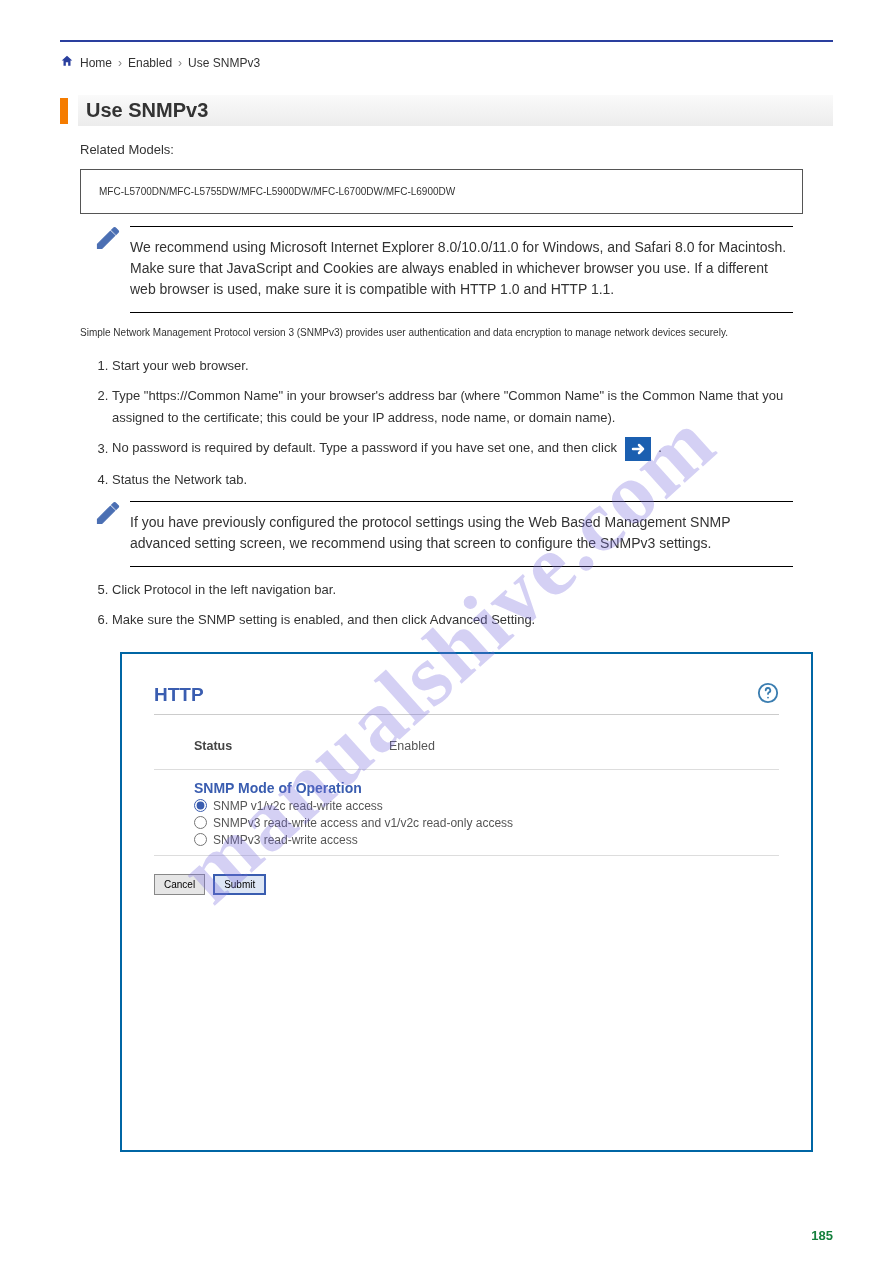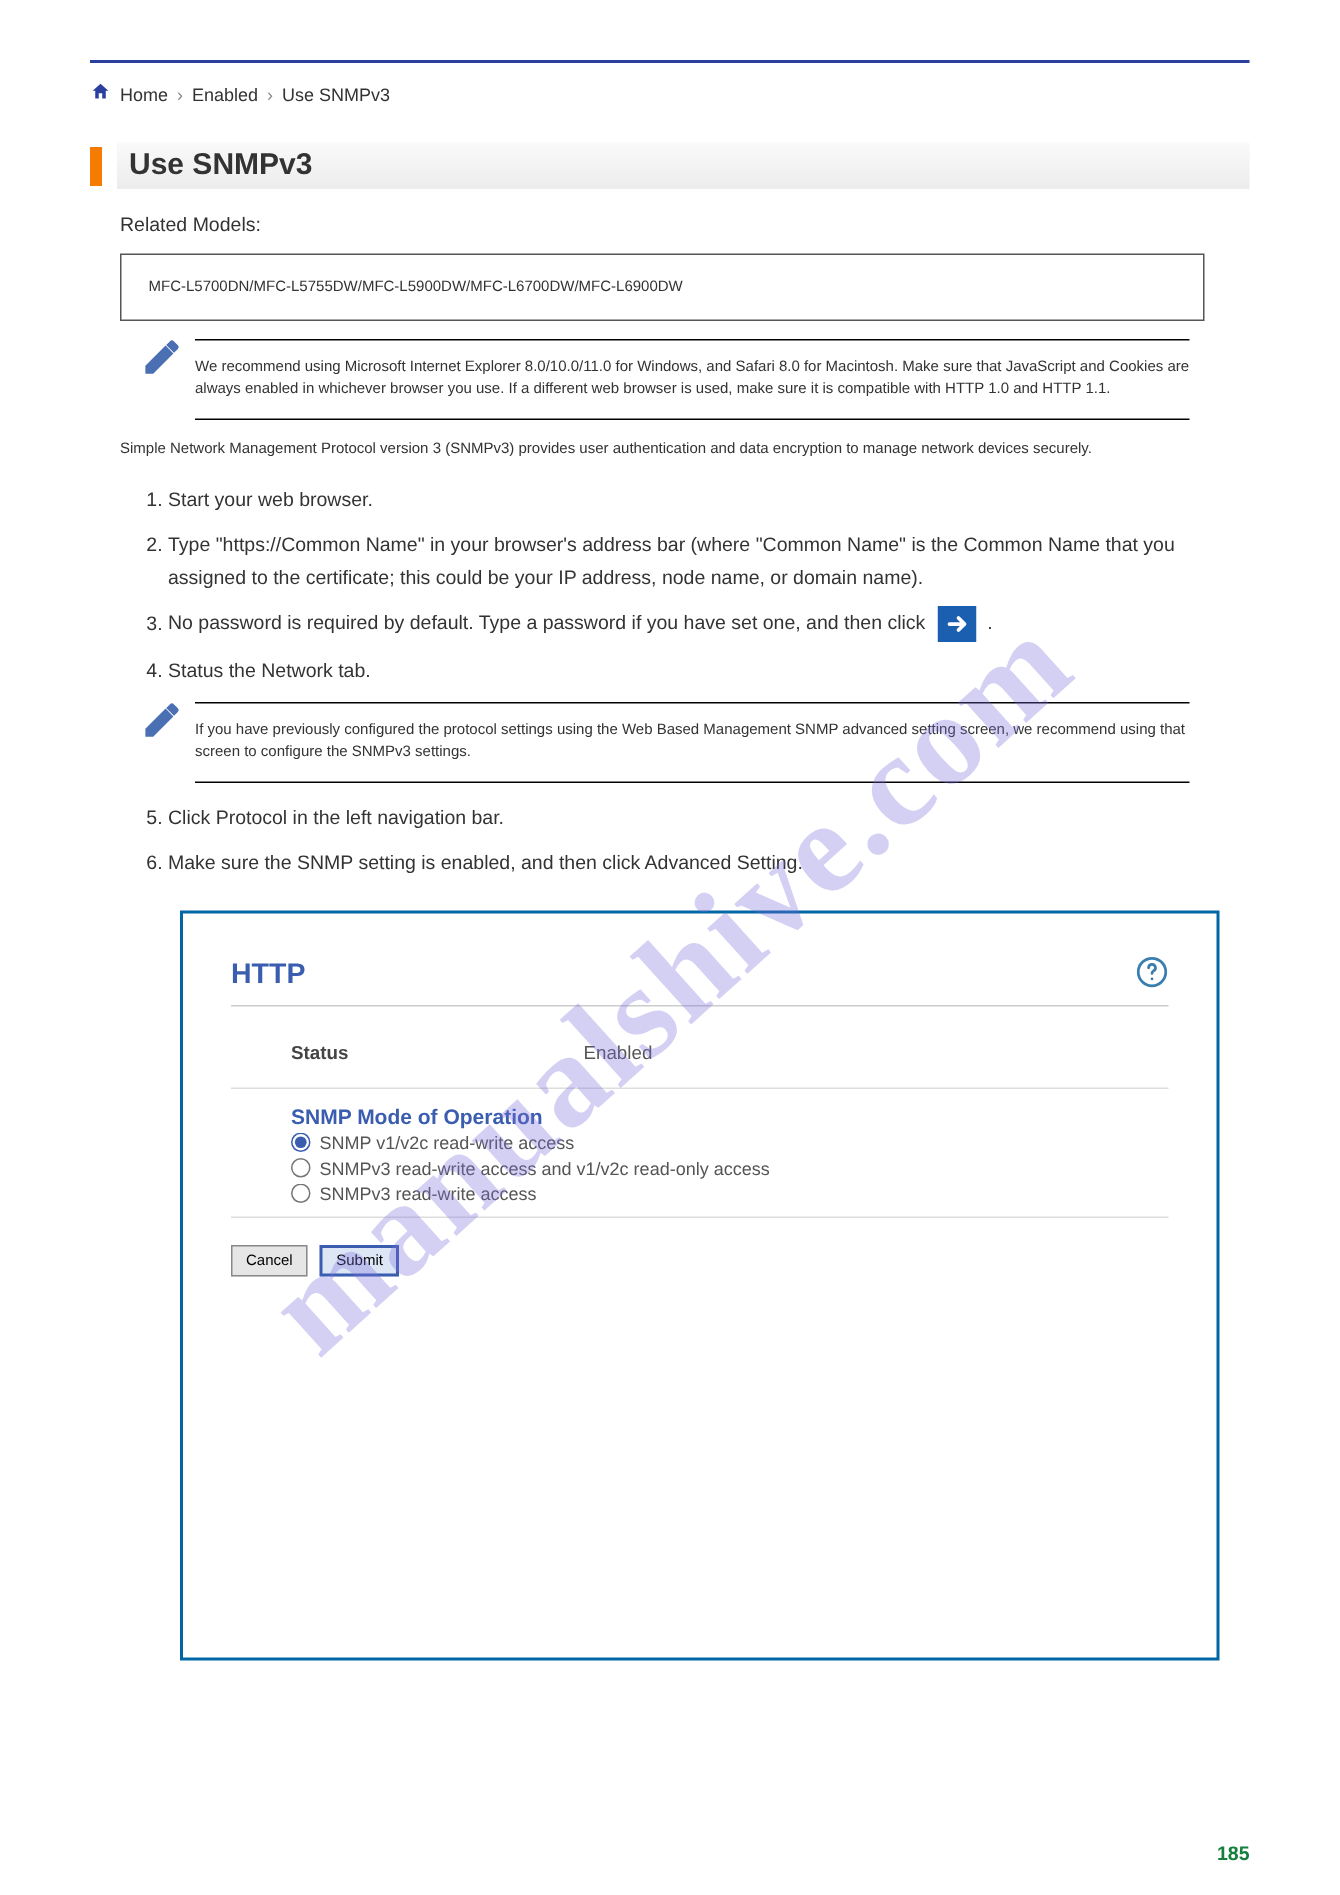--- a/index.html
+++ b/index.html
@@ -7,21 +7,21 @@
   .page { padding: 40px 60px; }
   .top-rule { height: 2px; background: #2a3f9e; margin-bottom: 12px; }
   .breadcrumb { display: flex; align-items: center; gap: 6px; font-size: 12px; color: #333; margin-bottom: 24px; }
   .home-icon svg { fill: #2a3f9e; }
   .chev { color: #888; }
   .section-title { display: flex; align-items: center; margin-bottom: 16px; }
   .orange-bar { width: 8px; height: 26px; background: #f57c00; margin-right: 10px; }
   .section-title h2 { font-size: 20px; font-weight: bold; color: #333; background: linear-gradient(#fafafa,#ececec); flex: 1; padding: 4px 8px; }
   .intro { font-size: 13px; margin-bottom: 12px; padding-left: 20px; color: #333; }
   .model-box { border: 1px solid #555; padding: 14px 18px; margin: 0 30px 12px 20px; font-size: 10px; line-height: 1.5; }
-  .note { margin: 0 40px 12px 70px; font-size: 10px; line-height: 1.5; position: relative; padding: 10px 0 12px 0; border-top: 1.5px solid #000; border-bottom: 1.5px solid #000; min-height: 46px; }
+  .note { margin: 0 40px 12px 70px; font-size: 14px; line-height: 1.5; position: relative; padding: 10px 0 12px 0; border-top: 1.5px solid #000; border-bottom: 1.5px solid #000; min-height: 46px; }
   .pencil { position: absolute; left: -36px; top: -3px; width: 28px; }
   .pencil svg { fill: #4b6fb3; stroke: #4b6fb3; }
   .body-text { font-size: 10px; line-height: 1.6; margin: 0 20px 14px 20px; }
   ol.steps { list-style: decimal; margin: 0 20px 10px 52px; font-size: 13px; line-height: 1.7; }
   ol.steps li { margin-bottom: 8px; }
   .arrow-btn { display: inline-block; vertical-align: middle; margin: 0 4px; }
   .arrow-btn svg { display: block; }
   .shot-wrap { margin: 20px 20px 0 60px; border: 2px solid #0066a4; padding: 28px 32px 180px 32px; min-height: 500px; }
   .shot-header { display: flex; align-items: center; justify-content: space-between; border-bottom: 1px solid #ccc; padding-bottom: 6px; margin-bottom: 16px; }
   .shot-header h3 { color: #3a5db0; font-size: 19px; font-weight: bold; }

